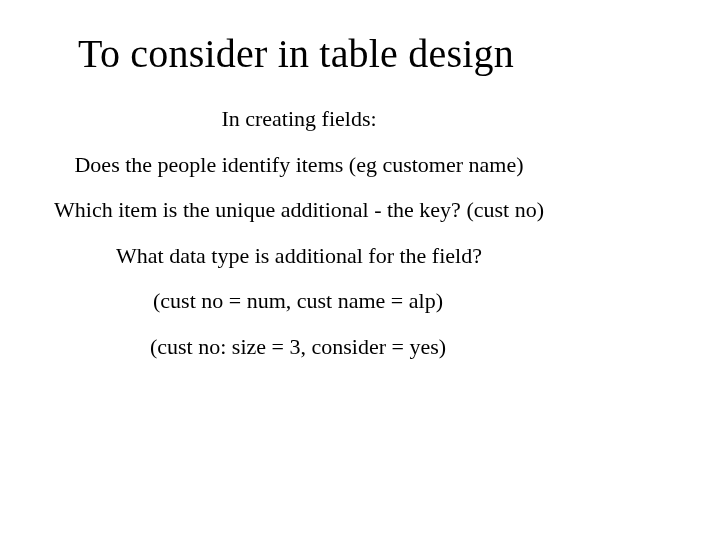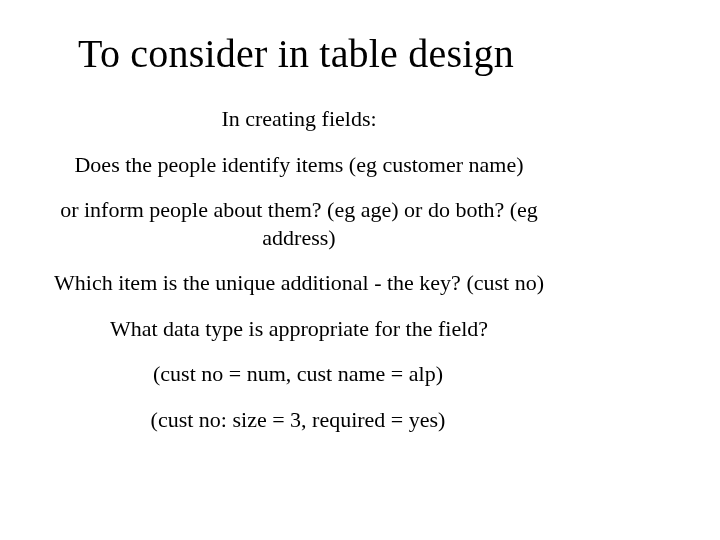--- a/index.html
+++ b/index.html
@@ -37,19 +37,18 @@
   }
 </style>
 </head>
 <body>
 
 <div class="slide">
   <h1 class="title">To consider in table design</h1>
   <div class="body">
     <p class="line">In creating fields:</p>
     <p class="line">Does the people identify items (eg customer name)</p>
-    <p class="line">or inform people about them? (eg age) or do both? (eg address)</p>
     <p class="line">Which item is the unique additional - the key? (cust no)</p>
-    <p class="line">What data type is appropriate for the field?</p>
+    <p class="line">What data type is additional for the field?</p>
     <p class="line flush">(cust no = num, cust name = alp)</p>
-    <p class="line flush">(cust no: size = 3, required = yes)</p>
+    <p class="line flush">(cust no: size = 3, consider = yes)</p>
   </div>
 </div>
 
 </body></html>

